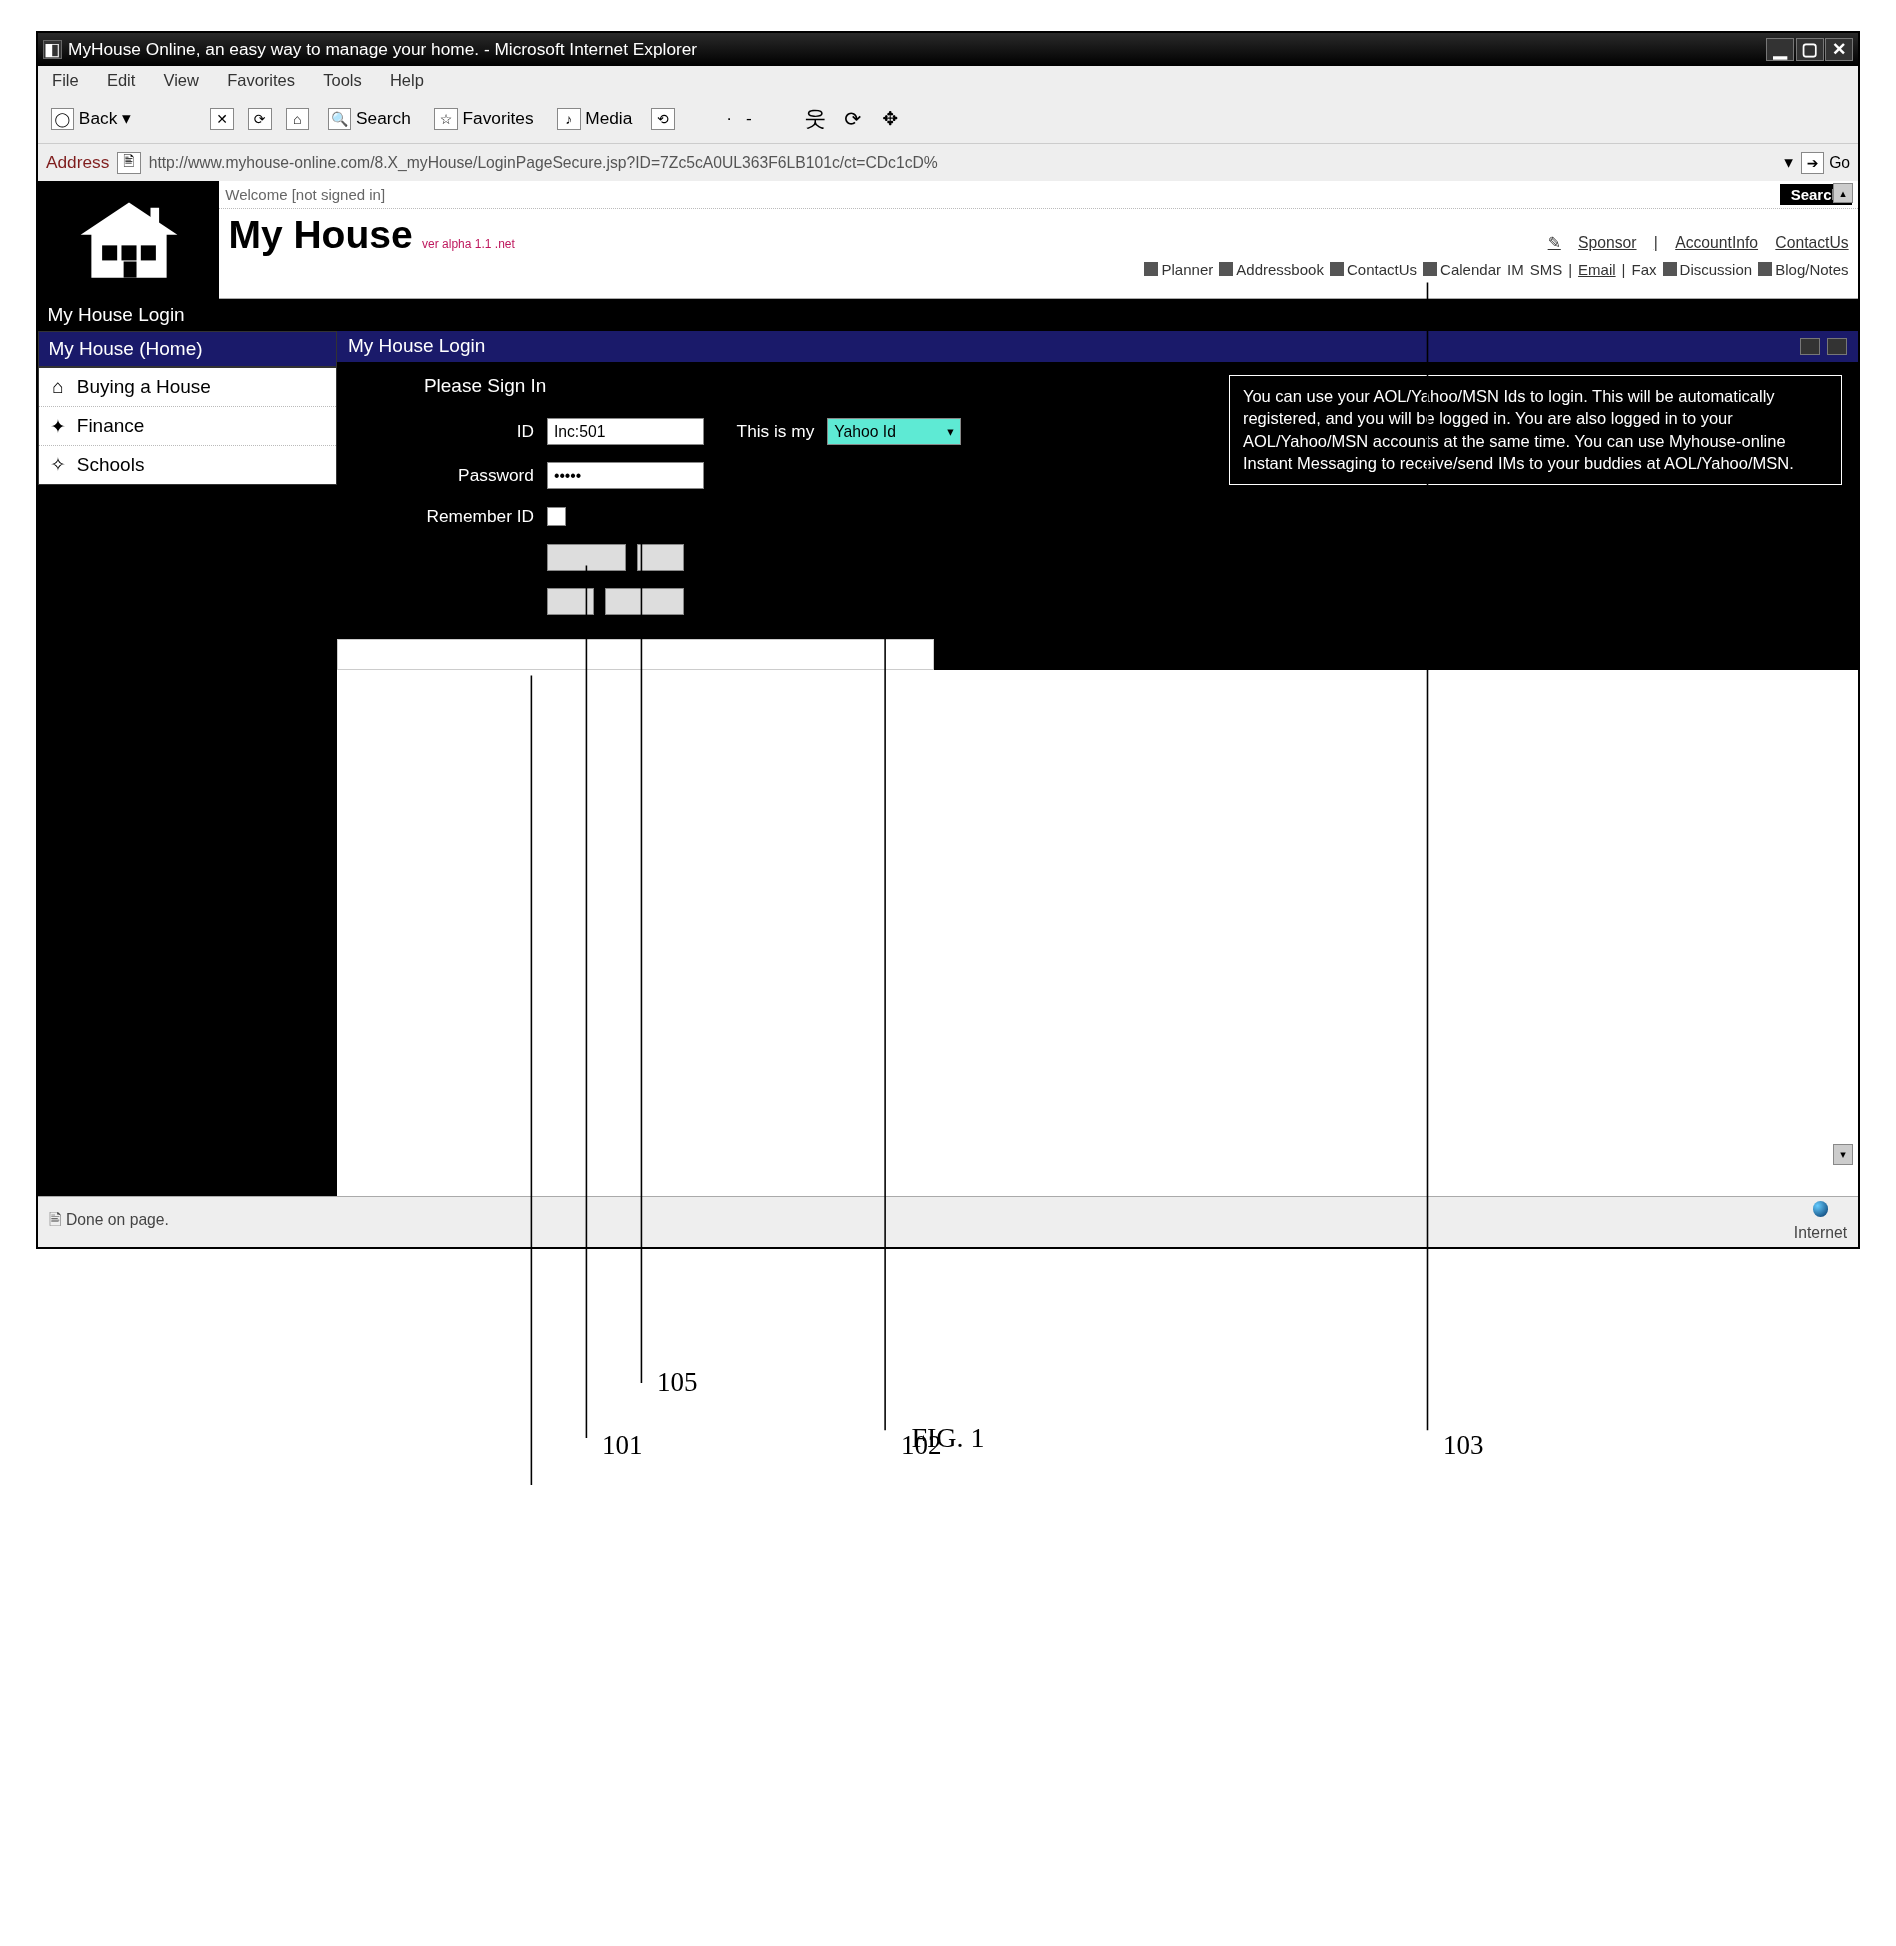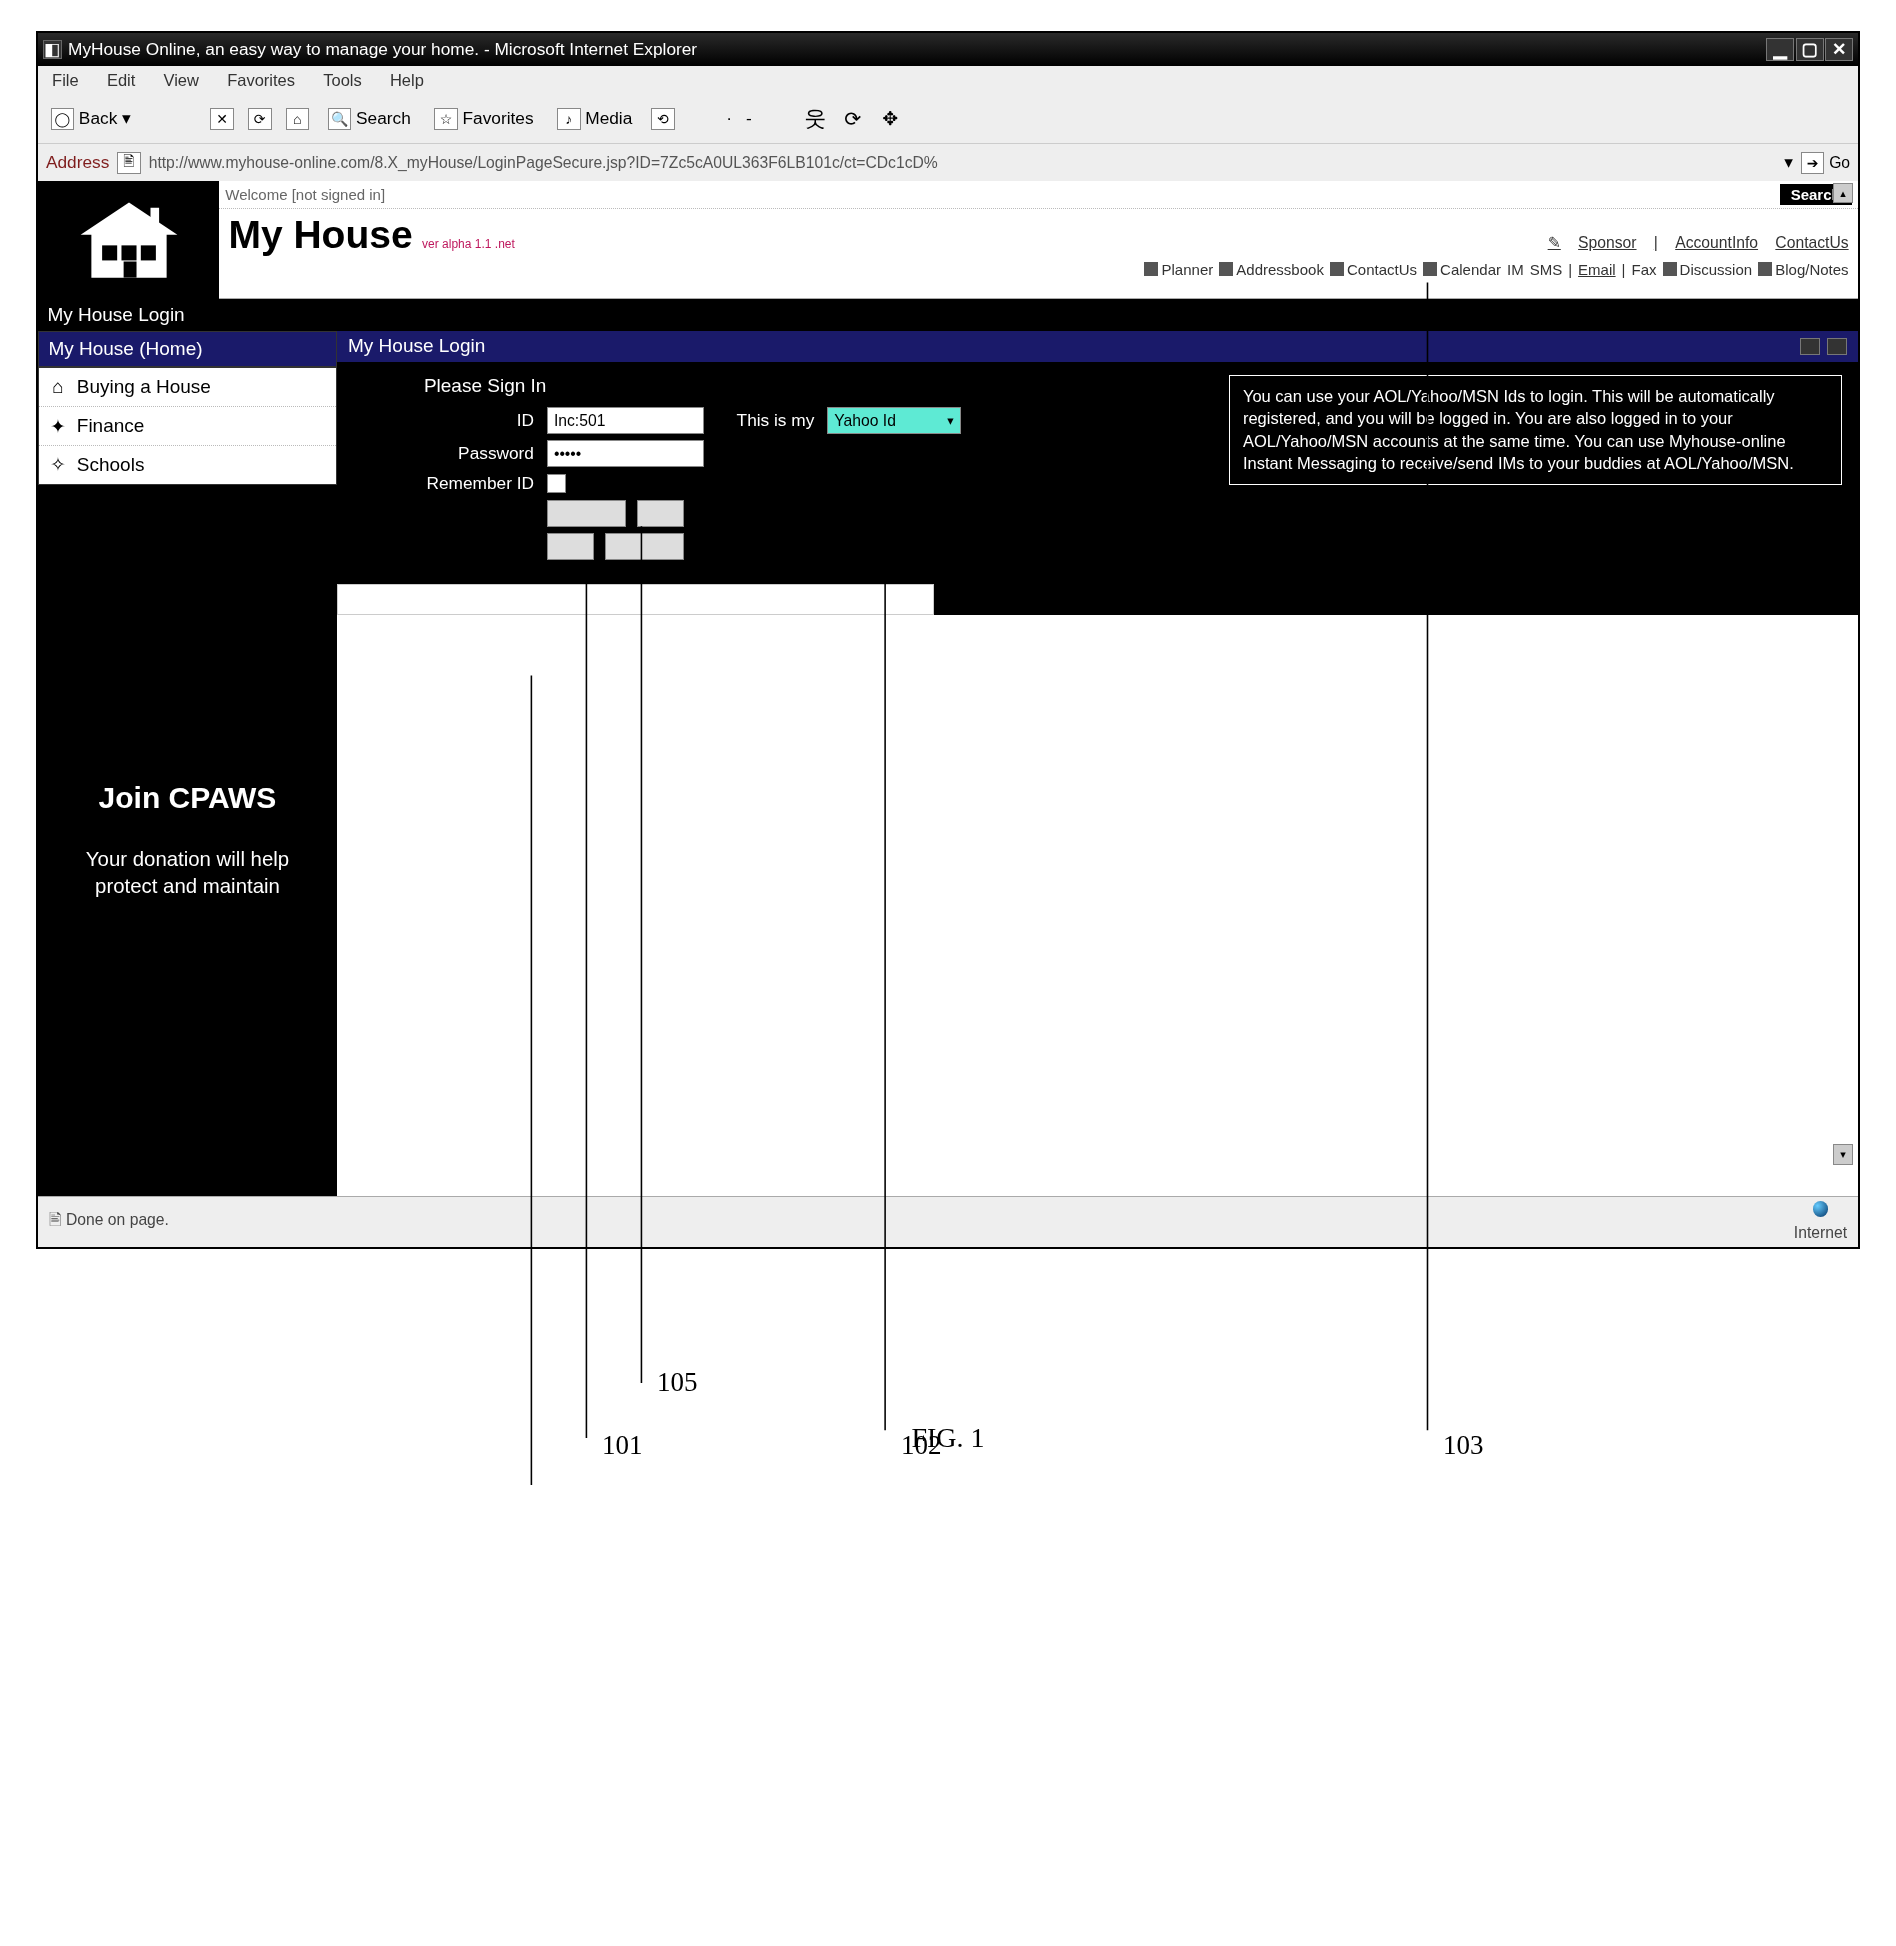--- a/index.html
+++ b/index.html
@@ -160,21 +160,21 @@
     background: #1a1a6a; color: #fff; padding: 4.7px 11px; font-size: 19px;
     display: flex; justify-content: space-between; align-items: center;
   }
   .panel-ctrls { display: flex; gap: 6.3px; }
   .pctl { width: 20.4px; height: 17.3px; background: #333; border: 0.8px solid #777; }
   .panel-body {
     background: #000; color: #fff; padding: 12.6px 15.7px 23.6px 79px;
     display: flex; gap: 31px; align-items: flex-start;
     position: relative;
   }
-  .login-form { display: flex; flex-direction: column; gap: 6px; }
+  .login-form { display: flex; flex-direction: column; gap: 17px; }
   .form-heading { font-size: 19px; margin-bottom: 4.7px; margin-left: 7.9px;}
   .frow { display: flex; align-items: center; gap: 12.6px; }
   .flabel { width: 118px; text-align: right; font-size: 17.3px; }
   .finput {
     background: #fff; color: #000; height: 27px; width: 157px;
     border: 0.8px solid #888; padding: 1.6px 6.3px; font-size: 15.7px;
     display: inline-flex; align-items: center;
   }
   .extra-label { font-size: 17.3px; margin-left: 20.4px; }
   .fselect {
@@ -394,24 +394,20 @@
             <span>Buying a House</span>
           </div>
           <div class="side-item">
             <span class="sico">✦</span>
             <span>Finance</span>
           </div>
           <div class="side-item">
             <span class="sico">✧</span>
             <span>Schools</span>
           </div>
-        </div>
-        <div class="promo">
-          <div class="promo-title">Join CPAWS</div>
-          <div class="promo-text">Your donation will help protect and maintain</div>
         </div>
       </div>
 
       <div class="main-area">
         <div class="panel">
           <div class="panel-title">
             <span>My House Login</span>
             <span class="panel-ctrls">
               <span class="pctl"></span>
               <span class="pctl"></span>

